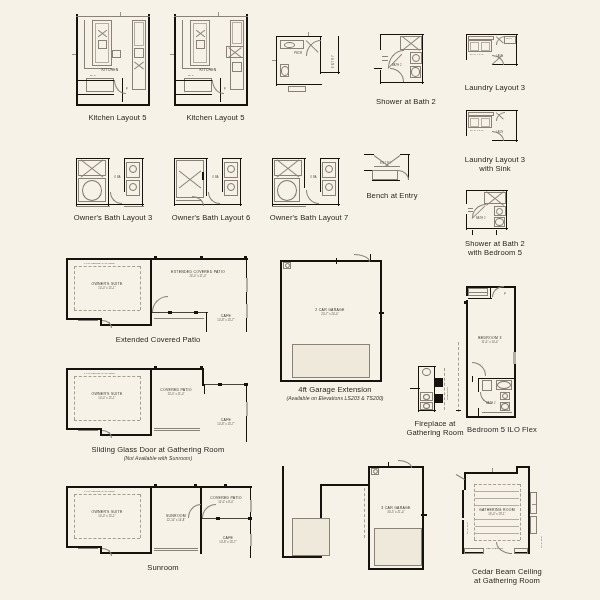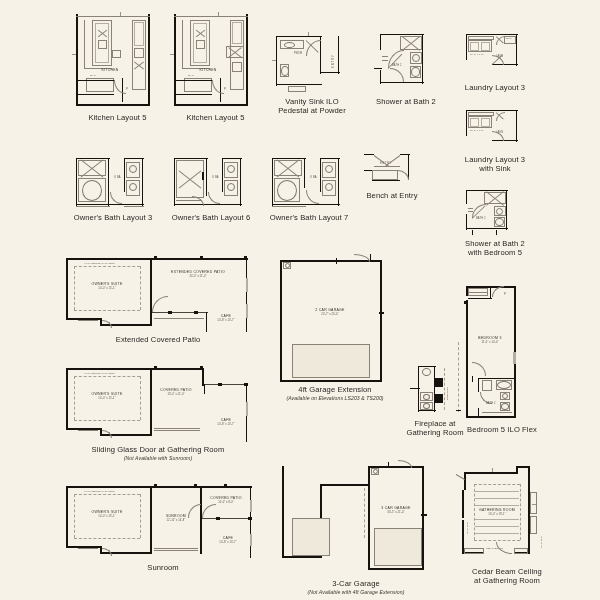--- a/index.html
+++ b/index.html
@@ -160,24 +160,20 @@
     <div class="oval" style="left:12.5px;top:42px;width:8px;height:10px;"></div>
 
     <div class="diag" style="left:38px;top:16px;width:17px;transform:rotate(44deg);"></div>
     <div class="swing" style="left:38px;top:16px;width:15px;height:16px;"></div>
     <div class="tiny" style="left:26px;top:28px;">PWDR</div>
     <div class="box" style="left:20px;top:62px;width:18px;height:6px;"></div>
     <div class="tiny vert" style="left:64px;top:44px;letter-spacing:1px;">ENTRY</div>
     <div class="tick" style="left:4px;top:36px;width:4px;height:.5px;"></div>
     <div class="tick" style="left:40px;top:8px;width:.5px;height:4px;"></div>
   </div>
-  <div class="cap wrap">
-    <span>Vanity Sink ILO</span><br>
-    <span>Pedestal at Powder</span>
-  </div>
 </div>
 
 <div class="opt" style="left:366px;top:24px;width:80px;">
   <div class="plan" style="height:70px;">
     <div class="w" style="left:14px;top:10px;width:1.4px;height:16px;"></div>
     <div class="w" style="left:14px;top:10px;width:44px;height:1.4px;"></div>
     <div class="w" style="left:56px;top:10px;width:1.4px;height:50px;"></div>
     <div class="w" style="left:14px;top:46px;width:1.4px;height:14px;"></div>
     <div class="w" style="left:8px;top:44px;width:8px;height:1.4px;"></div>
     <div class="w" style="left:14px;top:58px;width:44px;height:1.4px;"></div>
@@ -612,24 +608,20 @@
     <div class="swing2" style="left:122px;top:-6px;width:14px;height:8px;"></div>
     <div class="dash-v" style="left:88px;top:22px;height:50px;"></div>
     <div class="solid" style="left:145px;top:48px;width:6px;height:2px;"></div>
     <div class="rlabel" style="left:120px;top:40px;">
       <span>3 CAR GARAGE</span>
       <span class="dim">30'-5" x 21'-4"</span>
     </div>
     <div class="fill" style="left:16px;top:52px;width:38px;height:38px;"></div>
     <div class="fill" style="left:98px;top:62px;width:48px;height:38px;"></div>
   </div>
-  <div class="cap wrap">
-    <span>3-Car Garage</span>
-    <span class="sub">(Not Available with 4ft Garage Extension)</span>
-  </div>
 </div>
 
 <div class="opt" style="left:452px;top:462px;width:110px;">
   <div class="plan" style="height:102px;">
     <div class="w" style="left:12px;top:10px;width:1.5px;height:18px;"></div>
     <div class="w" style="left:12px;top:10px;width:54px;height:1.5px;"></div>
     <div class="w" style="left:64px;top:4px;width:1.5px;height:6px;"></div>
     <div class="w" style="left:64px;top:4px;width:14px;height:1.5px;"></div>
     <div class="w" style="left:76px;top:4px;width:1.5px;height:88px;"></div>
     <div class="w" style="left:10px;top:28px;width:1.7px;height:28px;"></div>

